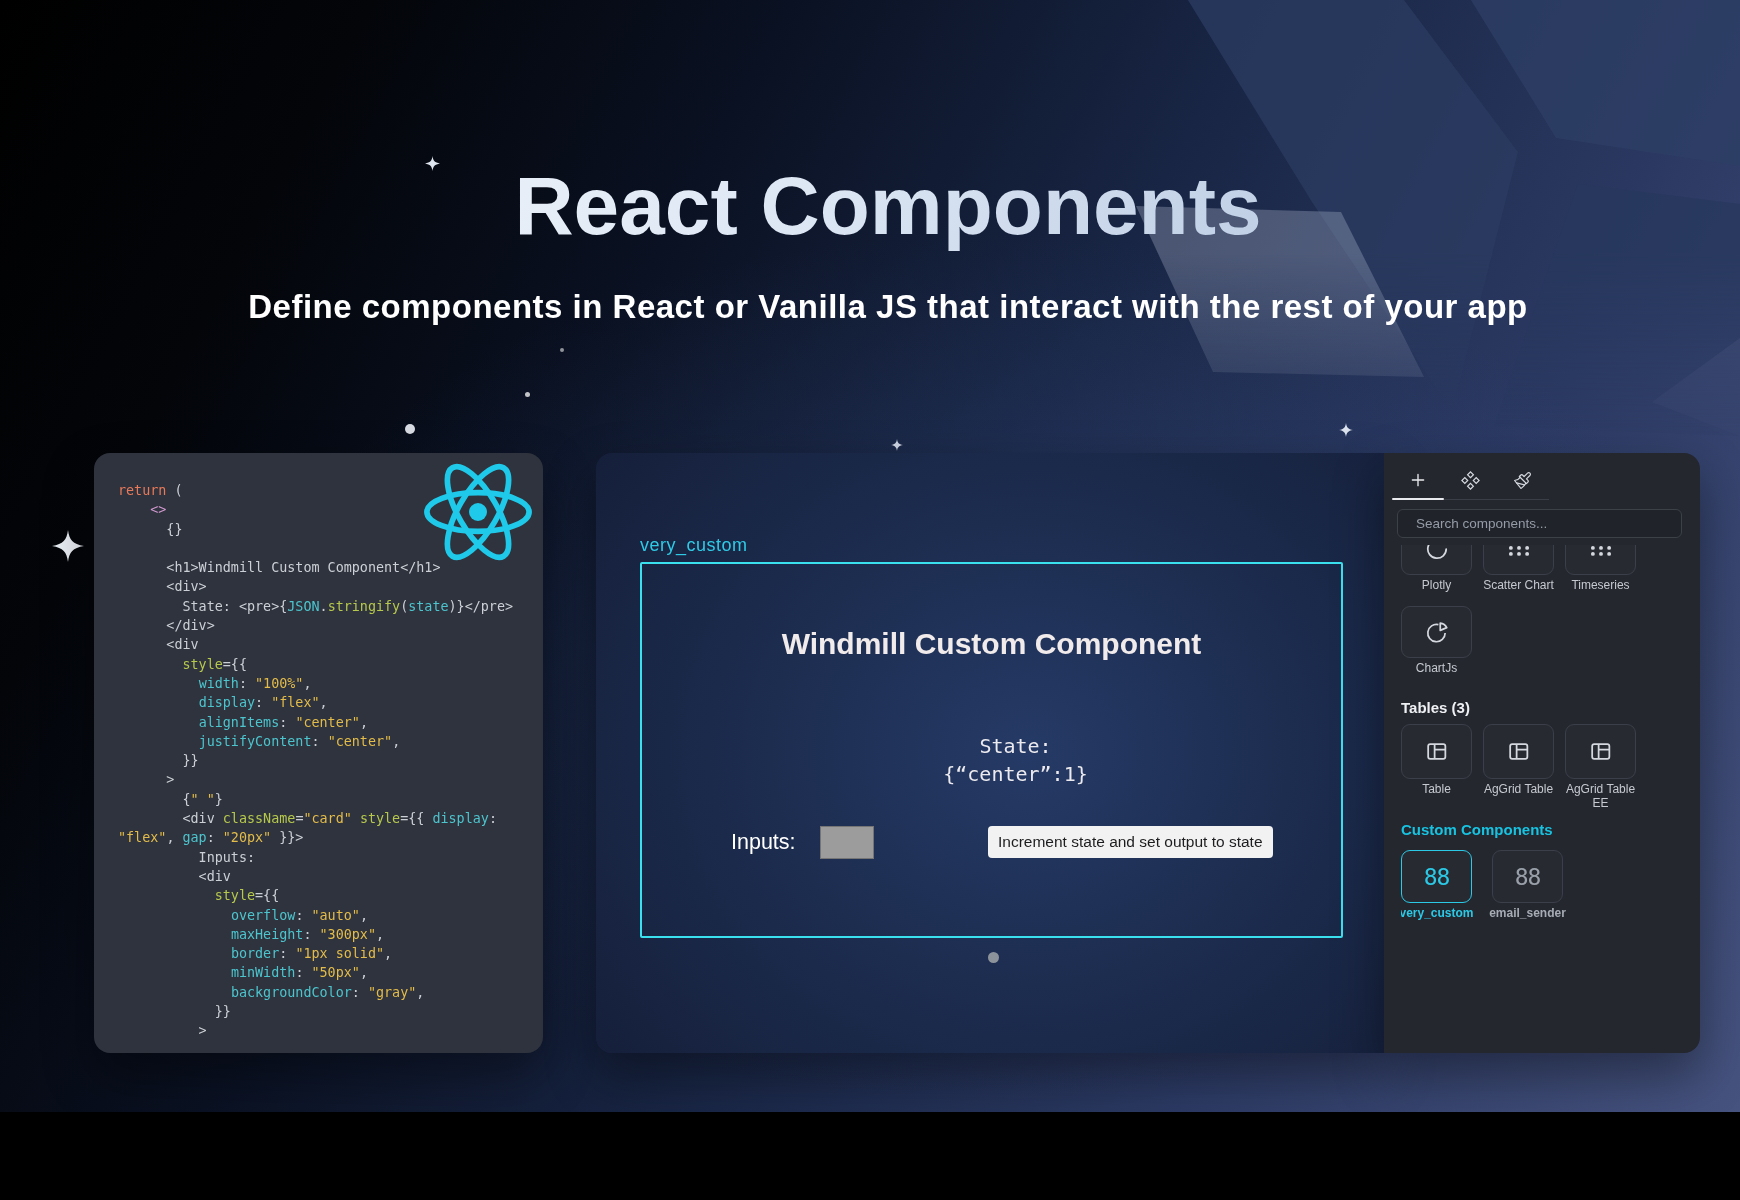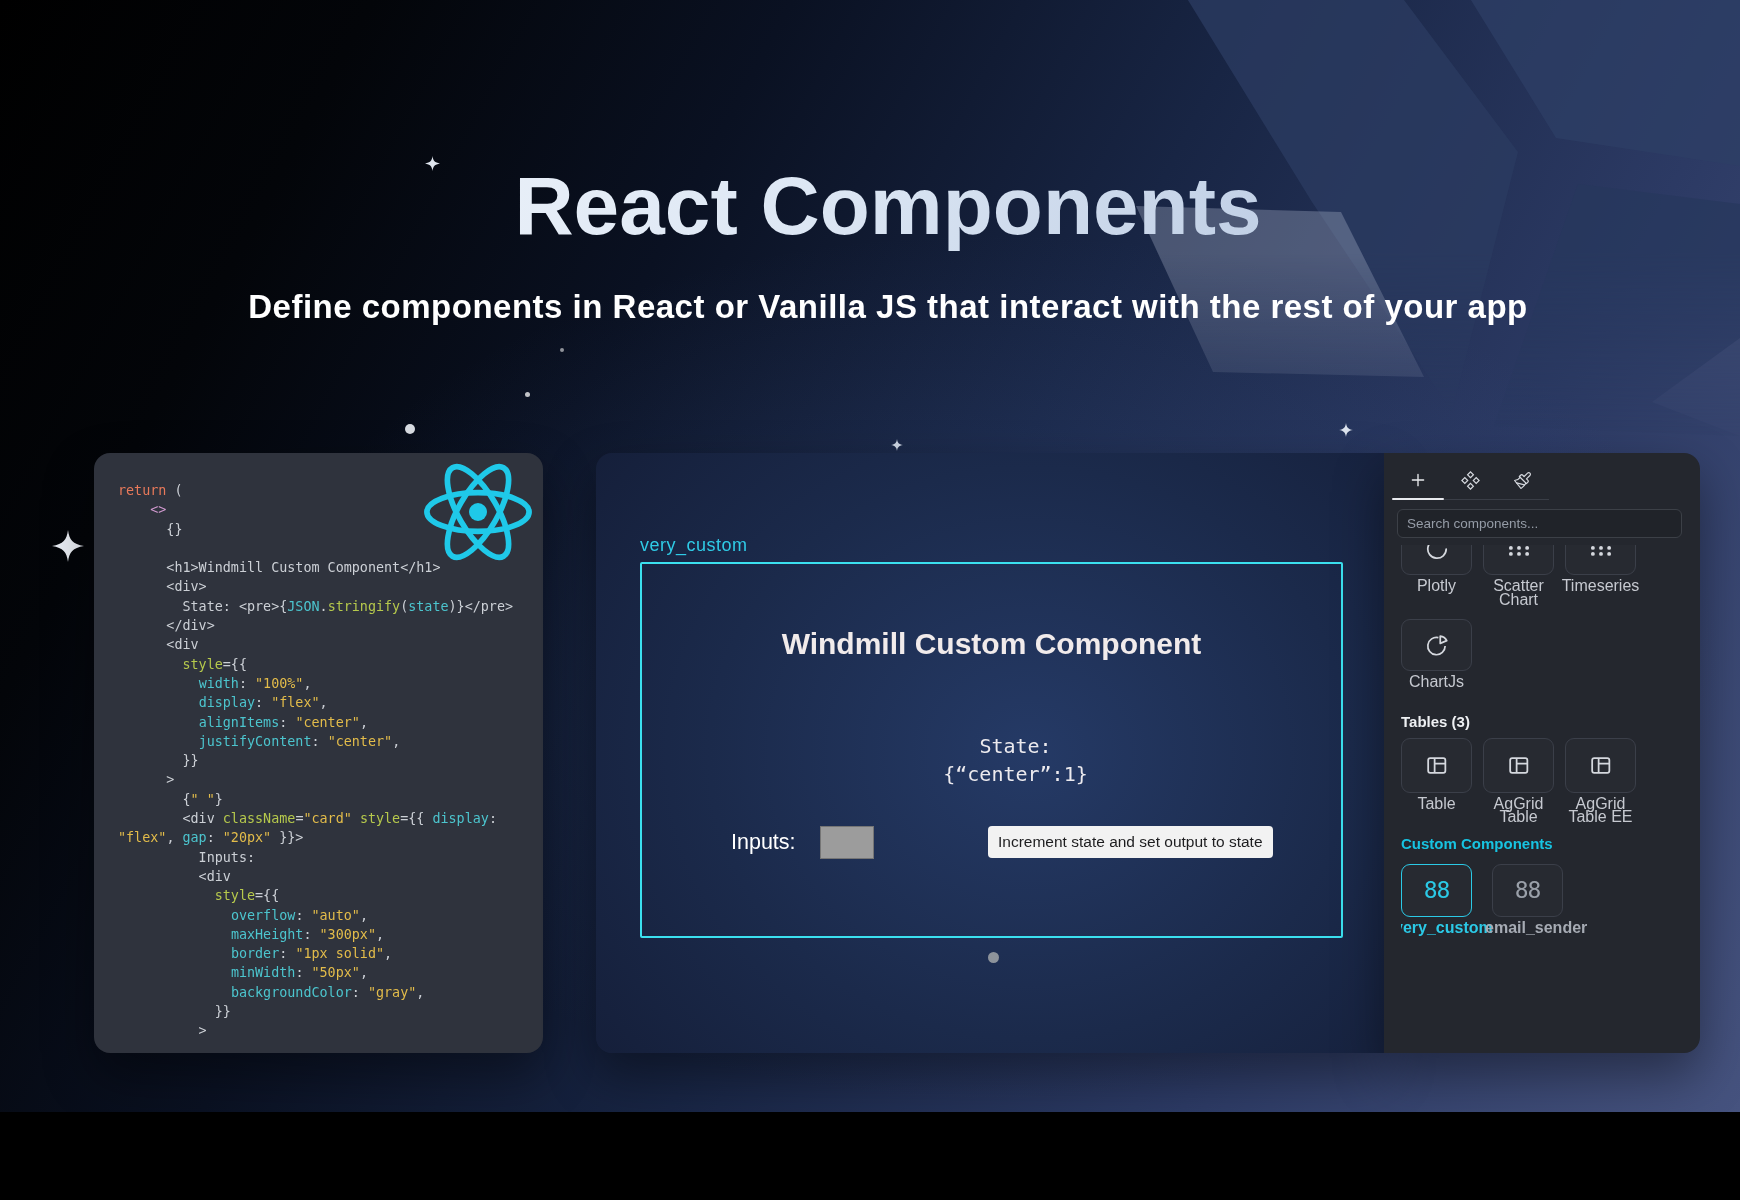--- a/index.html
+++ b/index.html
@@ -58,30 +58,30 @@
   .handle-dot{position:absolute;left:392px;top:499px;width:11px;height:11px;border-radius:50%;background:#8d939b;}
   
   .sidebar{position:absolute;left:1384px;top:453px;width:316px;height:600px;border-radius:0 16px 16px 0;
     background:#24272e;box-shadow:0 22px 50px rgba(0,0,0,.40);}
   .tabs{position:absolute;left:8px;top:8px;height:38px;display:flex;}
   .tab{width:52px;height:38px;display:flex;align-items:center;justify-content:center;background:none;border:none;cursor:pointer;padding:0;}
   .tab svg{display:block;}
   .tabbar-line{position:absolute;left:8px;top:46px;width:157px;height:1px;background:#3a3e47;}
   .tab-underline{position:absolute;left:8px;top:44.5px;width:52px;height:2.5px;background:#e8eaee;border-radius:1px;}
   .search{position:absolute;left:13px;top:56px;width:285px;height:29px;border-radius:6px;
-    background:#202329;border:1px solid #3c4047;color:#b8bec8;font-size:13.5px;padding:0 9px;outline:none;
+    background:#202329;border:1px solid #3c4047;color:#b8bec8;font-size:13.5px;padding:0 18px;outline:none;
     font-family:"Liberation Sans","DejaVu Sans",sans-serif;}
   .search::placeholder{color:#959ca7;}
   .list-clip{position:absolute;left:17px;top:92px;right:6px;bottom:4px;overflow:hidden;}
   .tile-grid{display:grid;grid-template-columns:repeat(3,71px);column-gap:11px;}
   .cell{width:71px;}
   .tile{width:71px;border:1px solid #3b3f49;border-radius:9px;background:rgba(255,255,255,.015);
     display:flex;align-items:center;justify-content:center;cursor:pointer;padding:0;}
   .tile.selected{border:1.6px solid #2bc9e6;}
-  .tile-label{margin:4px 0 0 -7px;width:85px;text-align:center;font-size:16px;line-height:13.5px;color:#c6c9d0;}
+  .tile-label{margin:4px 0 0 -7px;width:85px;text-align:center;font-size:12px;line-height:13.5px;color:#c6c9d0;}
   .h52 .tile{height:52px;} .h55 .tile{height:55px;} .h53 .tile{height:53px;}
   .row1{margin-top:-22px;}
   .row2{margin-top:13px;}
   .sec-h{margin:24px 0 0 0;font-size:15px;font-weight:700;color:#eef0f3;}
   .sec-h.cyan{margin-top:11px;color:#17c3e1;}
   .mt8{margin-top:8px;} .mt12{margin-top:12px;gap:20px;}
   .custom-label{font-weight:700;color:#a6abb4;}
   .custom-label.sel{color:#2bc9e6;}
   .digits88{font-family:"DejaVu Sans Mono","Liberation Mono",monospace;font-size:23px;font-weight:400;letter-spacing:-1px;}
   .digits88.cyan{color:#2bc9e6;} .digits88.gray{color:#9aa0a9;}

